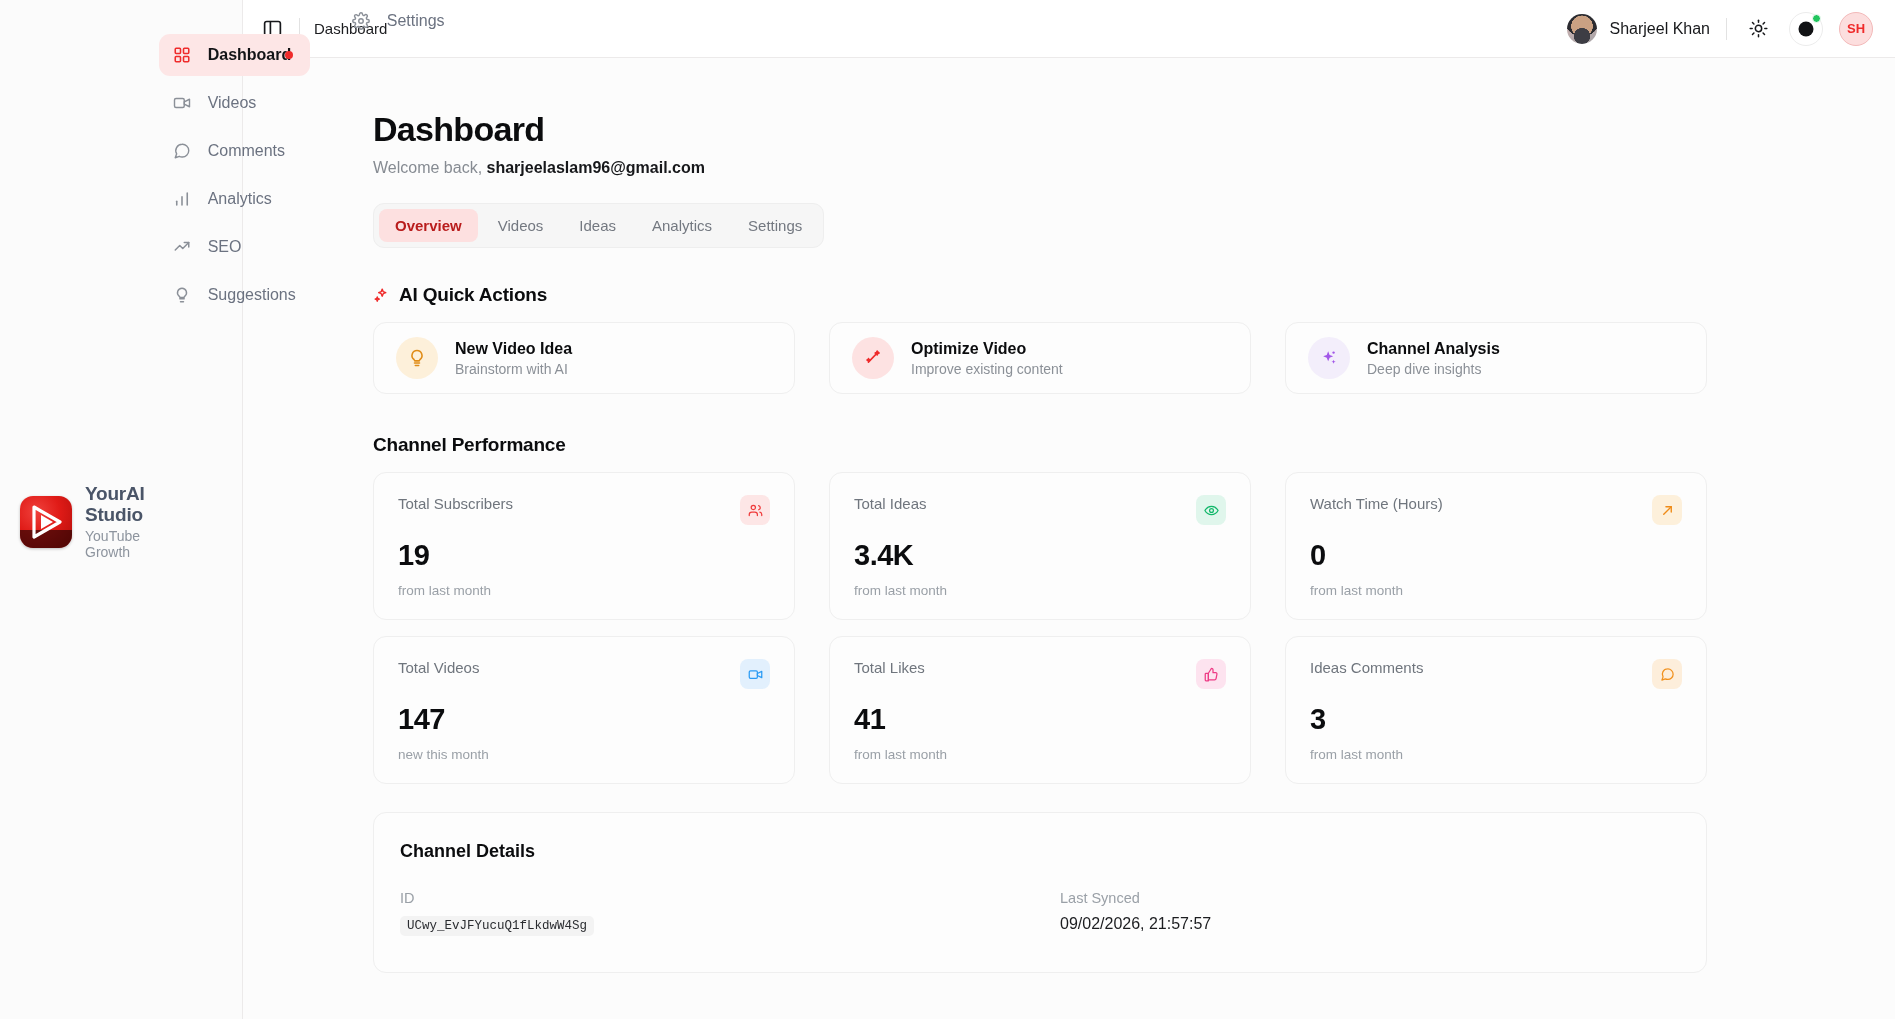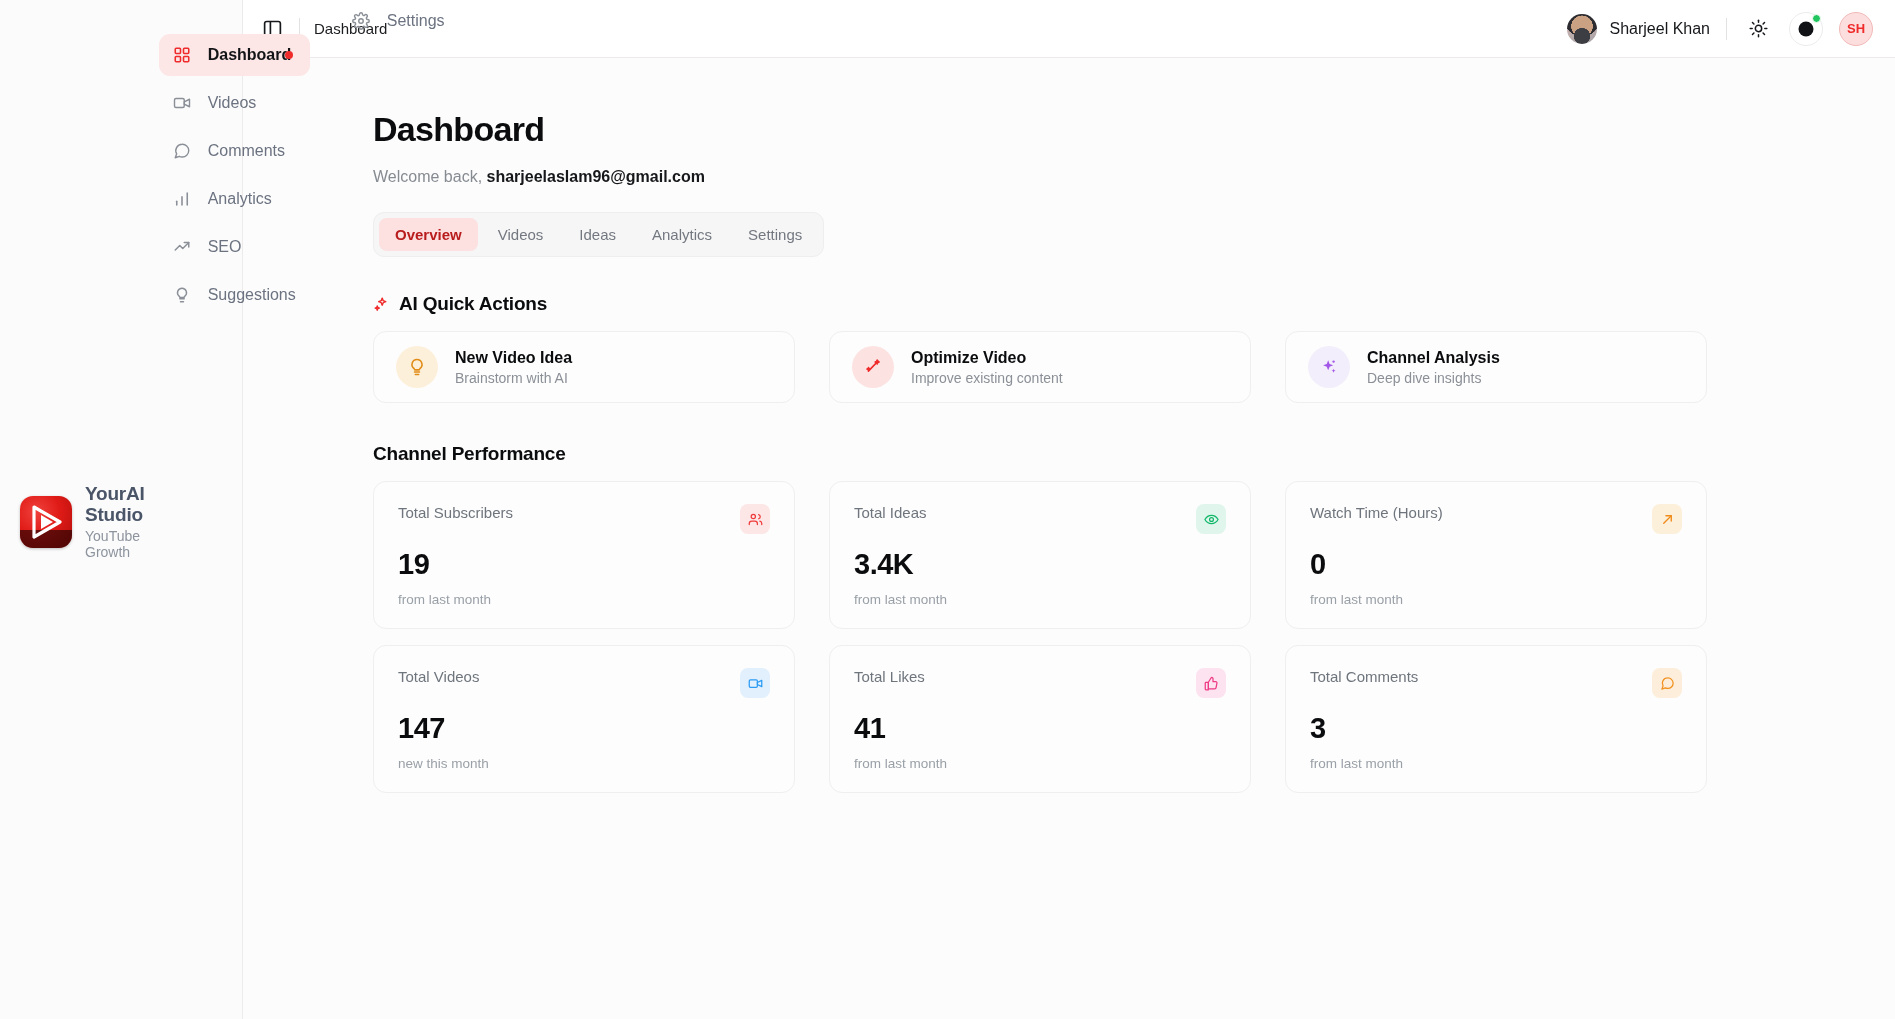--- a/index.html
+++ b/index.html
@@ -84,21 +84,21 @@
     display: flex; align-items: center; justify-content: center;
     color: #ef2b2b; font-size: 13px; font-weight: 700; cursor: pointer;
   }
 
   
   .content { flex: 1 1 auto; overflow: hidden; background: #fcfcfc; padding: 0; }
   .content-inner { padding: 52px 0 0 0; }
   .page-wrap { width: 1334px; margin-left: 130px; }
 
   .page-title { font-size: 34px; font-weight: 700; color: #0b0c0e; letter-spacing: -.7px; }
-  .welcome { font-size: 16px; color: #868b92; margin-top: 19px; }
+  .welcome { font-size: 16px; color: #868b92; margin-top: 10px; }
   .welcome b { color: #17181b; font-weight: 700; }
 
   .tabs {
     margin-top: 26px; display: inline-flex; align-items: center; gap: 4px;
     background: #f6f6f6; border: 1px solid #eeeeee; border-radius: 11px; padding: 5px;
   }
   .tab {
     font-size: 15px; color: #737880; padding: 8px 16px; border-radius: 8px; cursor: pointer; white-space: nowrap;
   }
   .tab.active { background: #fde0e0; color: #b91c1c; font-weight: 600; }
@@ -436,30 +436,43 @@
                     <rect x="2" y="10" width="5" height="12" rx="1.2"></rect>
                   </svg>
                 </span>
               </div>
               <div class="stat-value">41</div>
               <div class="stat-foot">from last month</div>
             </div>
 
             <div class="stat-card">
               <div class="stat-top">
-                <span class="stat-label">Total Comments</span>
+                <span class="stat-label">Ideas Comments</span>
                 <span class="stat-ico orange">
                   <svg viewBox="0 0 24 24" width="15" height="15" fill="none" stroke="currentColor" stroke-width="2" stroke-linecap="round" stroke-linejoin="round">
                     <path d="M21 11.5a8.4 8.4 0 0 1-9 8.4 9 9 0 0 1-3.6-.8L3 21l1.9-5.2A8.4 8.4 0 0 1 12 3.1a8.4 8.4 0 0 1 9 8.4z"></path>
                   </svg>
                 </span>
               </div>
               <div class="stat-value">3</div>
               <div class="stat-foot">from last month</div>
             </div>
           </div>
 
+          <div class="details-card">
+            <div class="details-title">Channel Details</div>
+            <div class="details-grid">
+              <div>
+                <div class="det-label">ID</div>
+                <div class="det-code">UCwy_EvJFYucuQ1fLkdwW4Sg</div>
+              </div>
+              <div>
+                <div class="det-label">Last Synced</div>
+                <div class="det-value">09/02/2026, 21:57:57</div>
+              </div>
+            </div>
+          </div>
 
         </div>
       </div>
     </div>
   </div>
 </div>
 
 </body></html>

